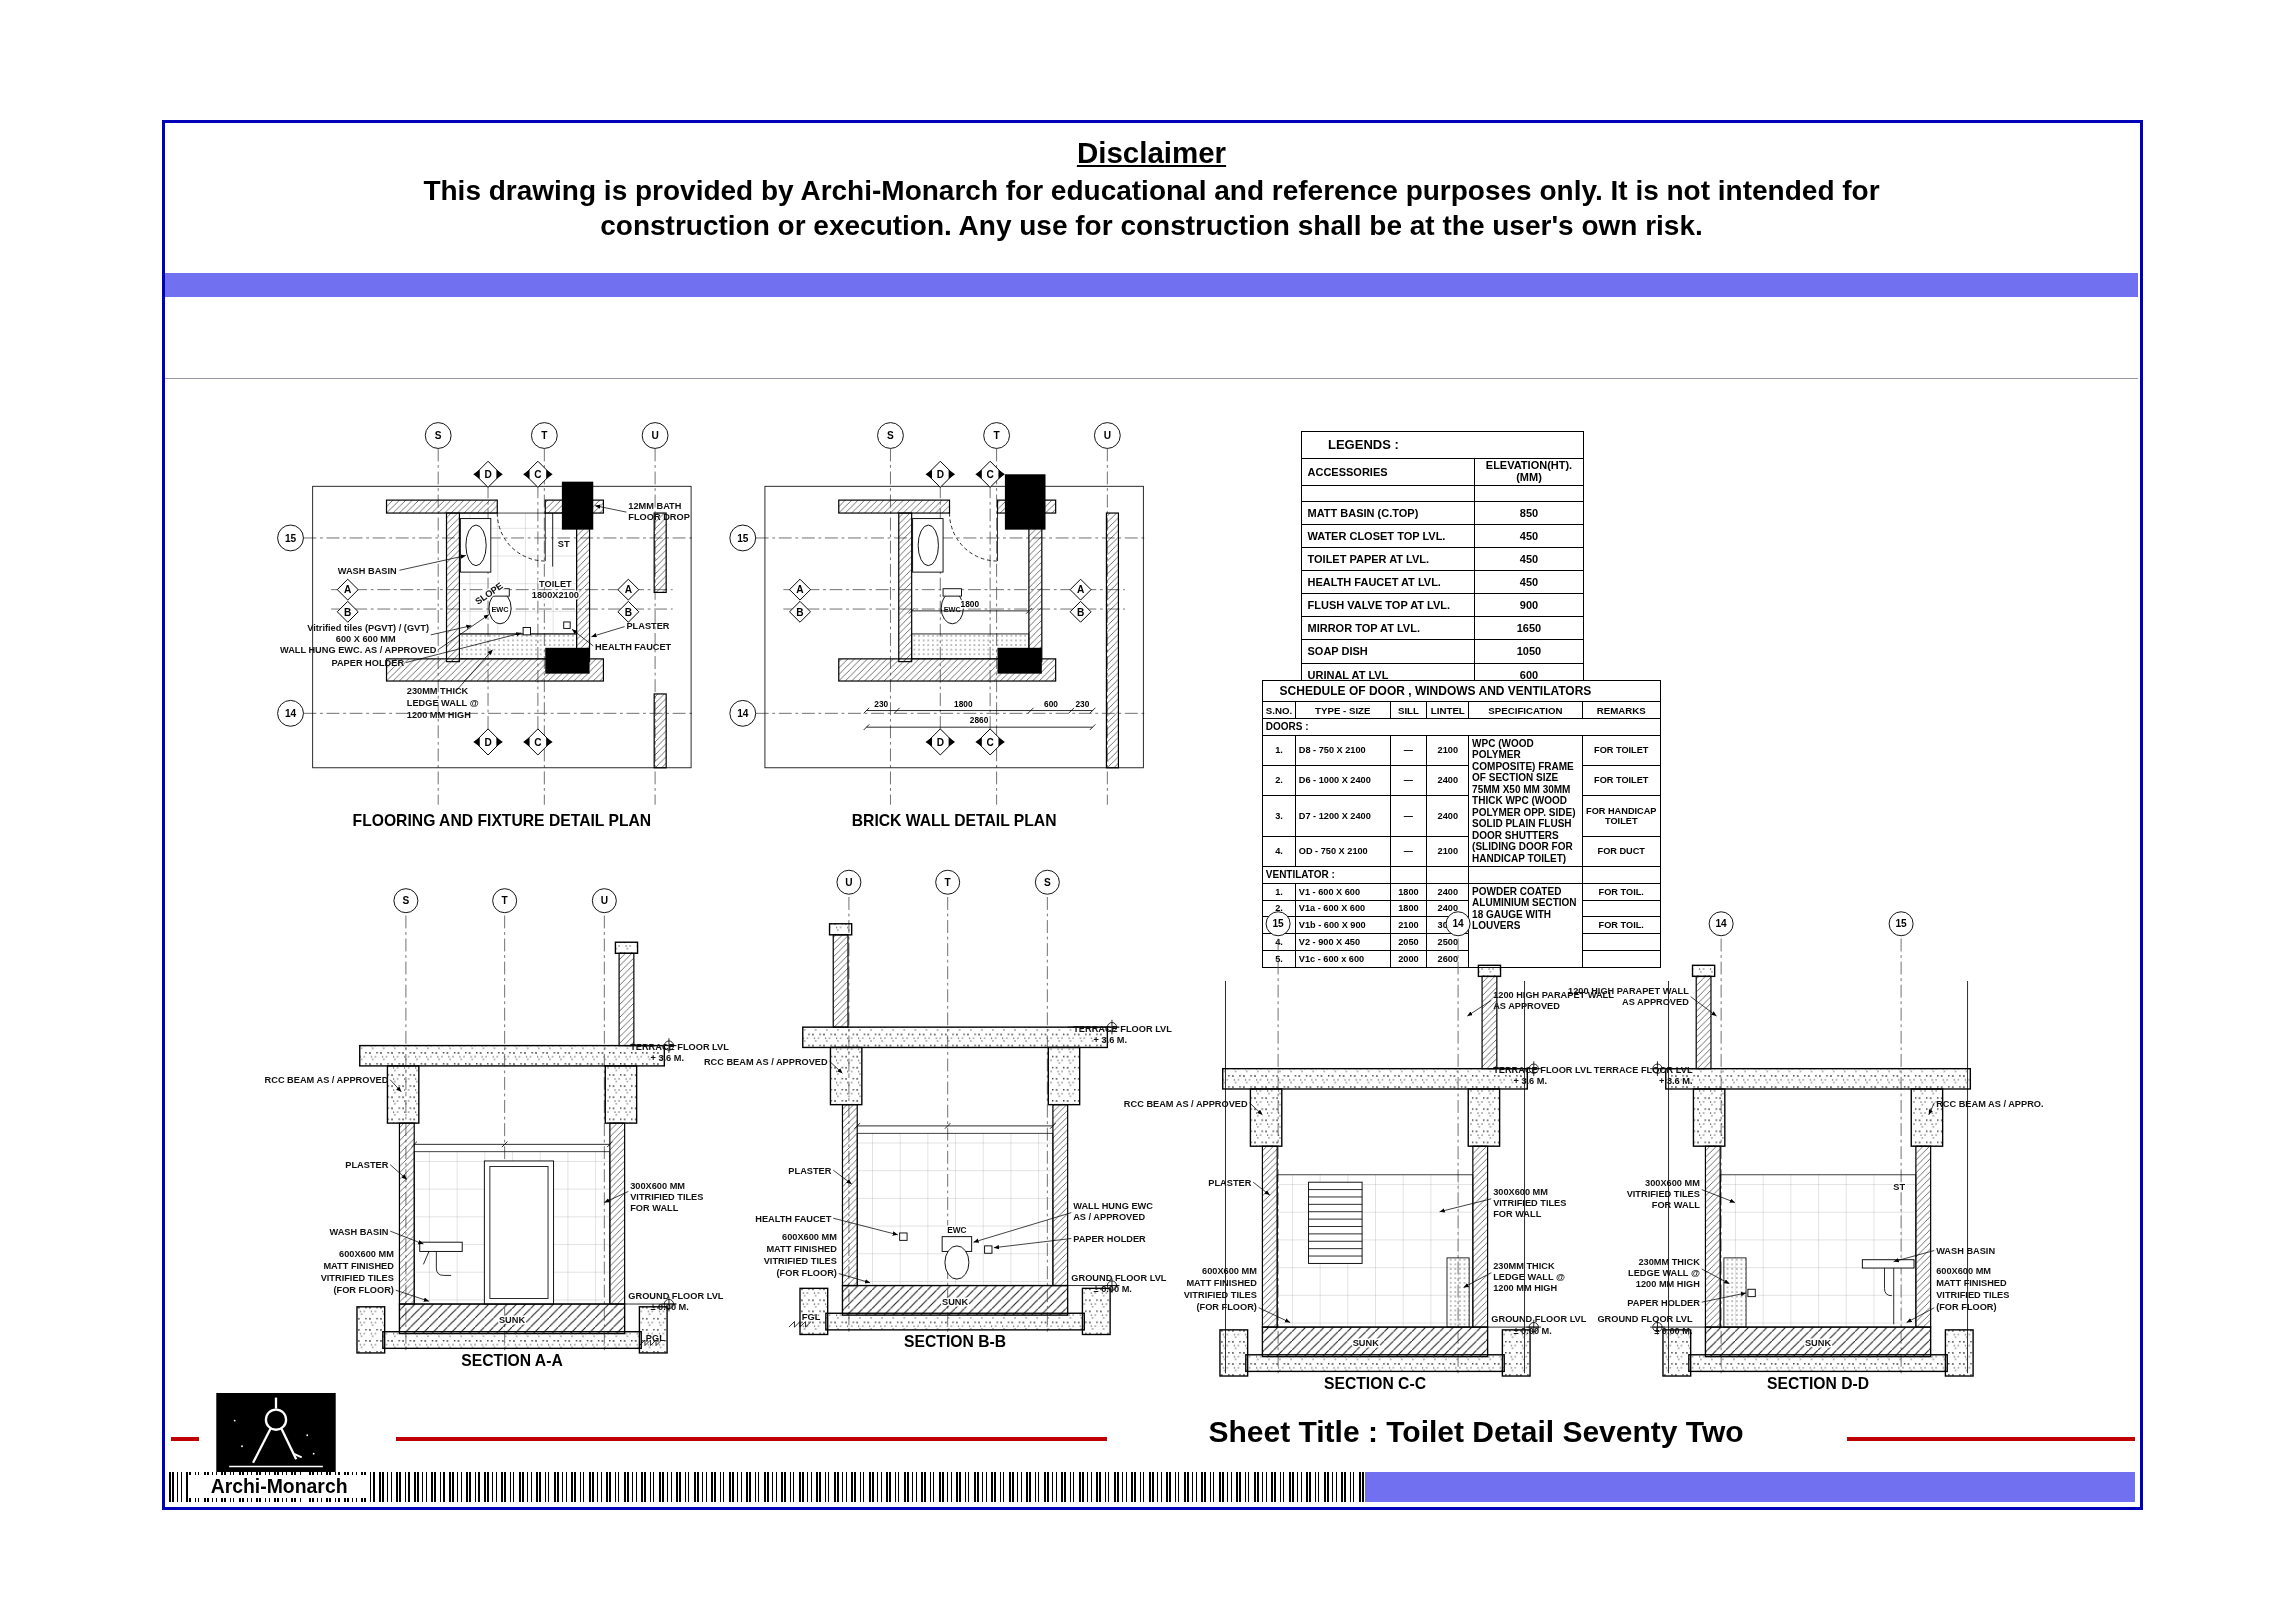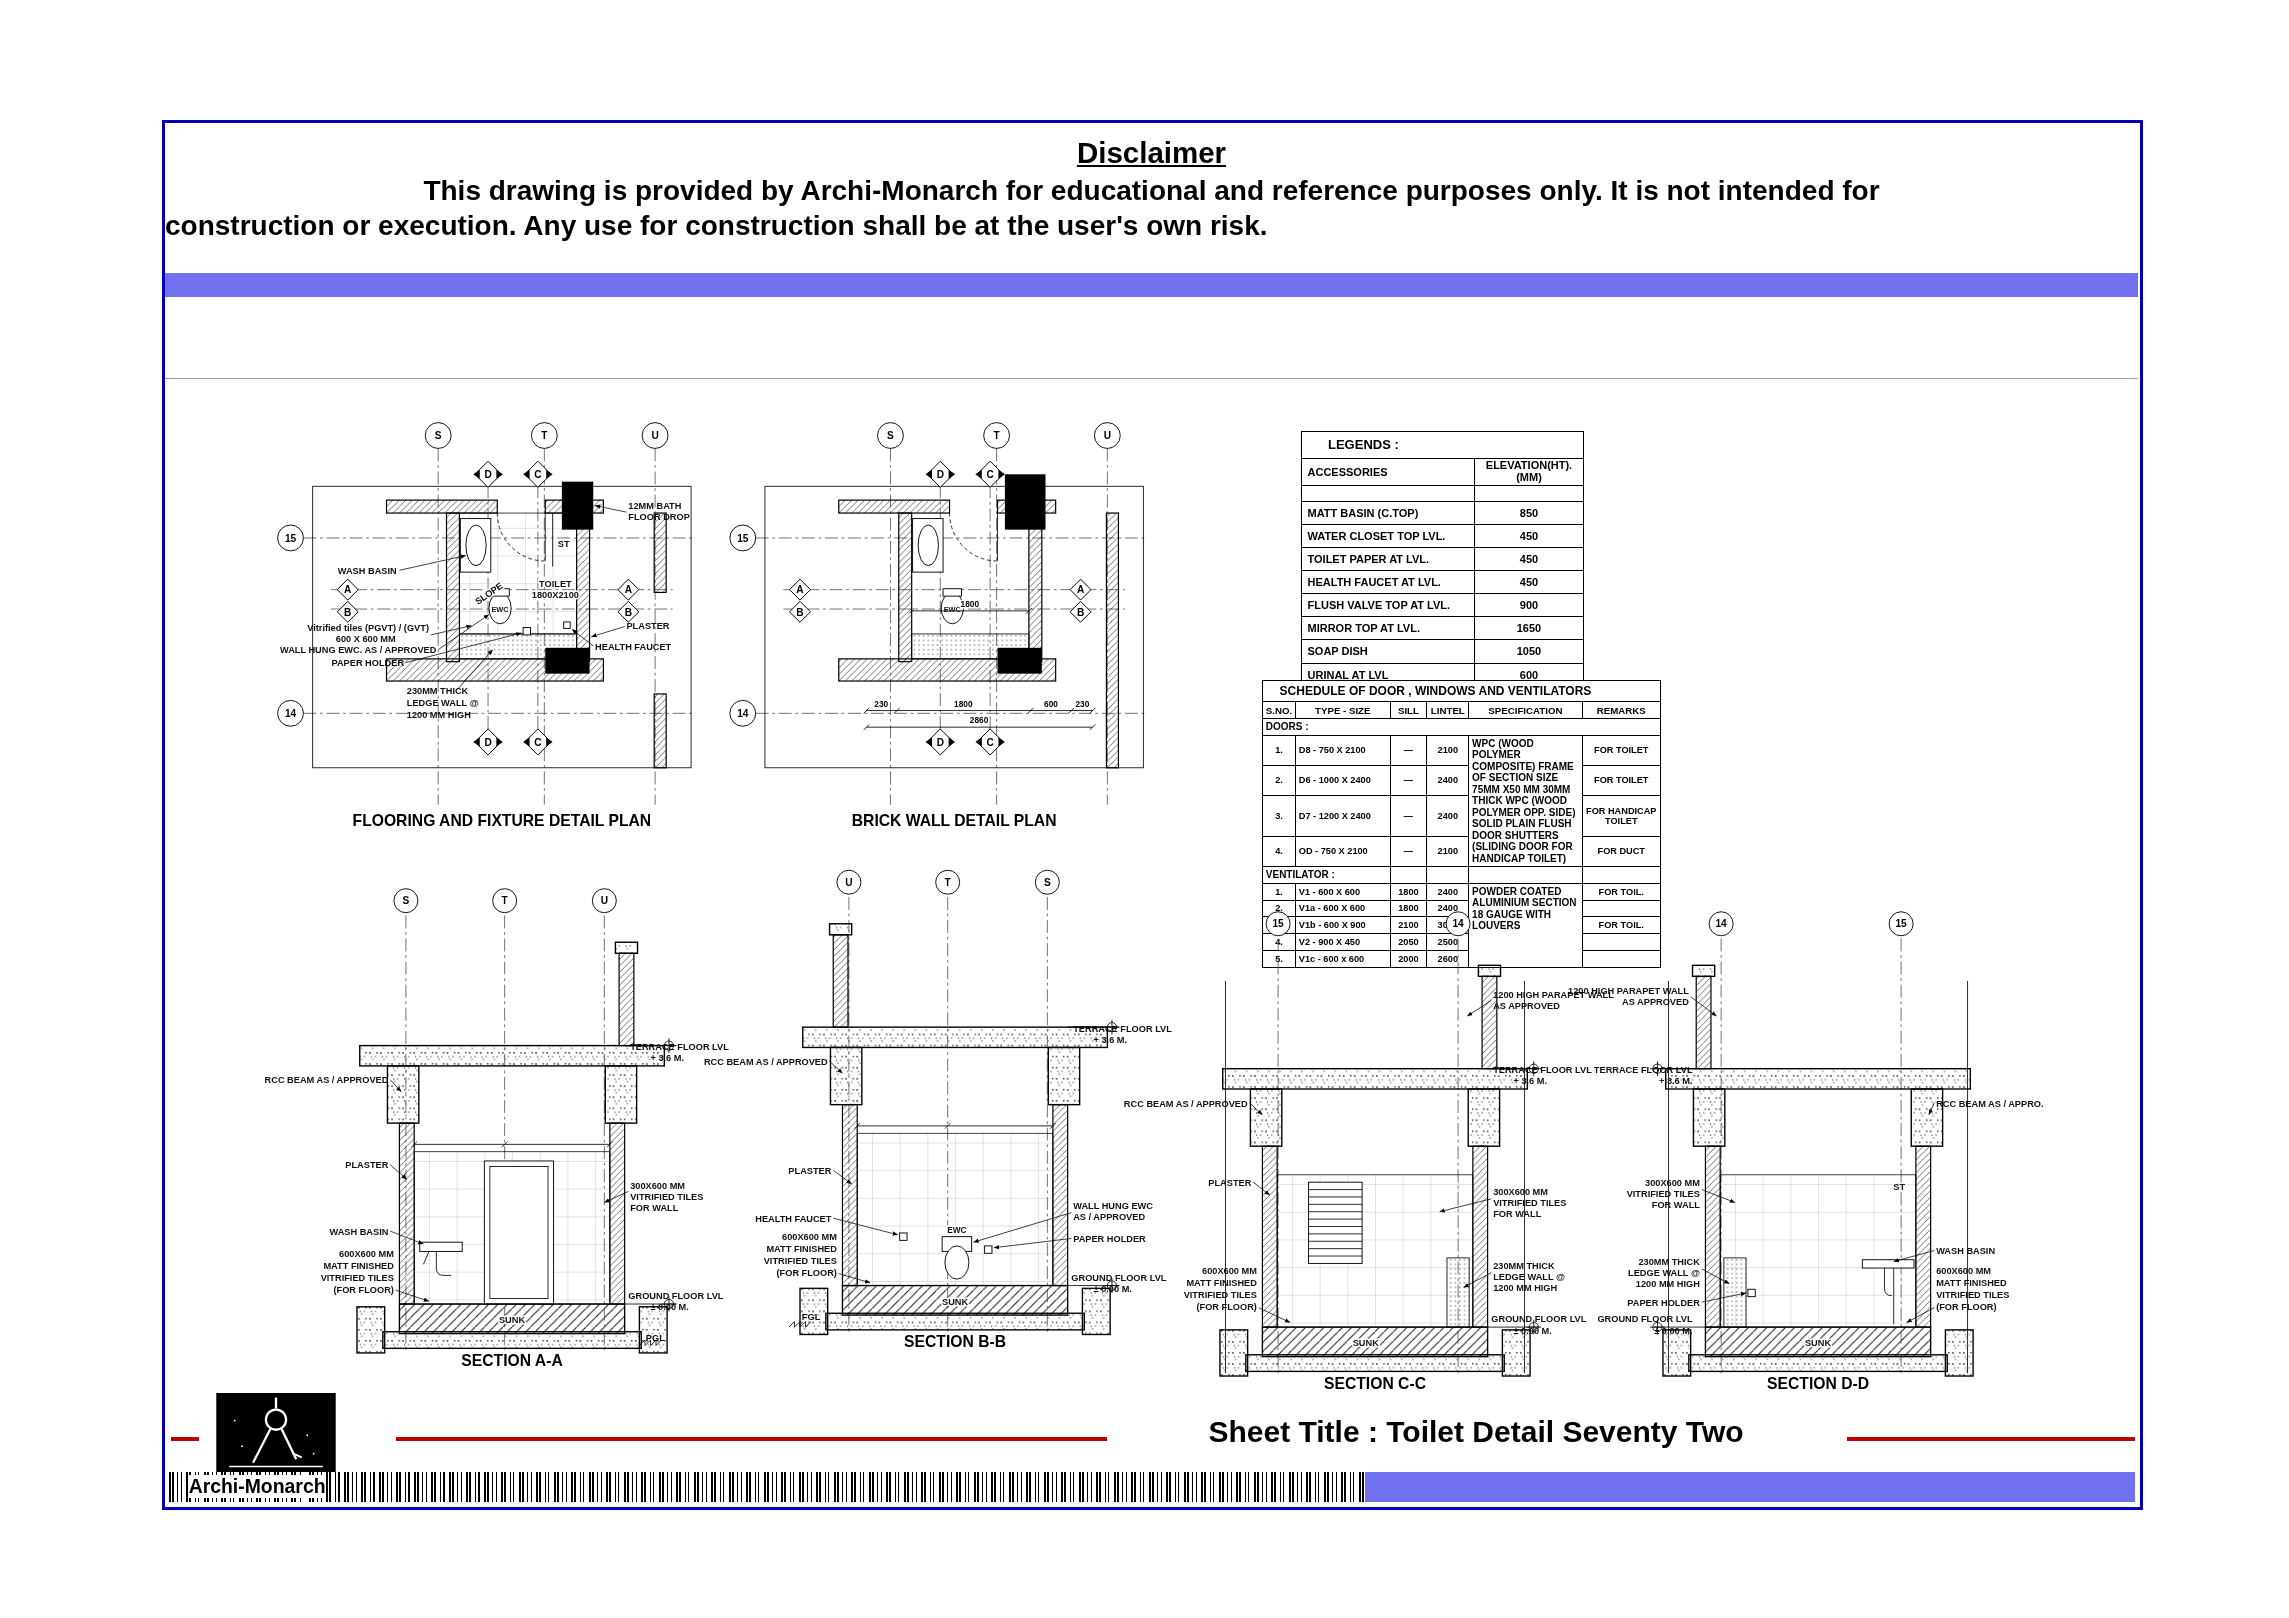--- a/index.html
+++ b/index.html
@@ -2,21 +2,21 @@
 <html style="font-size:14.8px"><head>
 <meta charset="utf-8">
 <style>
   html,body{margin:0;padding:0;background:#fff;}
   body{width:2290px;height:1619px;position:relative;font-family:"Liberation Sans",sans-serif;color:#000;}
   .frame{position:absolute;left:162px;top:120px;width:1981px;height:1390px;border:3.7px solid #0000b8;background:#fff;box-sizing:border-box;}
   .abs{position:absolute;}
   
   .disc-title{left:0;top:13px;width:1973px;text-align:center;font-size:29.5px;font-weight:bold;text-decoration:underline;}
   .disc-line1{left:0;top:52px;width:1973px;text-align:center;font-size:28px;font-weight:bold;}
-  .disc-line2{left:0;top:87px;width:1973px;font-size:28px;font-weight:bold;}
+  .disc-line2{left:0;top:87px;width:1973px;text-align:center;font-size:28px;font-weight:bold;}
   .band{left:0;top:150px;width:1973px;height:24px;background:#7070f0;}
   .cat-row{left:0;top:194px;width:1973px;height:52px;}
   .redline{position:absolute;height:3.7px;background:#c00000;top:24px;}
   .cat-text{position:absolute;left:277px;top:0;width:600px;text-align:center;font-size:31px;font-weight:bold;}
   .gray-div{left:0;top:255px;width:1973px;height:0.9px;background:#9a9aa6;}
   
   table{border-collapse:collapse;background:#fff;}
   .tbl td{border:1.8px solid #000;font-weight:bold;vertical-align:middle;}
   .legend-tbl{position:absolute;left:1136px;top:308px;width:283px;font-size:11px;}
   .legend-tbl td{padding:1.8px 5.5px;height:18.5px;}
@@ -49,21 +49,21 @@
   .blk{fill:#000;}
   .thin{stroke:#000;stroke-width:0.9;fill:none;}
   .dash{stroke:#000;stroke-width:0.9;fill:none;stroke-dasharray:4 3;}
   .fix{stroke:#000;stroke-width:1;fill:#fff;}
   
   .sheet-row{left:0;top:1290px;width:1973px;height:48px;}
   .sheet-text{position:absolute;left:951px;top:1.8px;width:720px;text-align:center;font-size:30px;font-weight:bold;}
   .logo{position:absolute;left:51px;top:1270px;width:120px;height:79px;}
   .barcode{position:absolute;left:3.7px;top:1349px;width:1196px;height:29.5px;background:
     repeating-linear-gradient(90deg,#000 0 1.8px,#fff 1.8px 2.8px,#000 2.8px 4.6px,#fff 4.6px 8.3px,#000 8.3px 9.2px,#fff 9.2px 12px,#000 12px 13px,#fff 13px 17.5px);}
-  .brand{position:absolute;left:20px;top:2.8px;background:#fff;padding:0 0;font-size:19.4px;font-weight:bold;}
+  .brand{position:absolute;left:20px;top:2.8px;background:#fff;padding:0 22px;font-size:19.4px;font-weight:bold;}
   .violet-end{position:absolute;left:1200px;top:1349px;width:770px;height:29.5px;background:#7070f0;}
 </style>
 </head>
 <body>
 
 <div class="frame">
 
   <div class="abs disc-title">Disclaimer</div>
   <div class="abs disc-line1">This drawing is provided by Archi-Monarch for educational and reference purposes only. It is not intended for</div>
   <div class="abs disc-line2">construction or execution. Any use for construction shall be at the user's own risk.</div>

